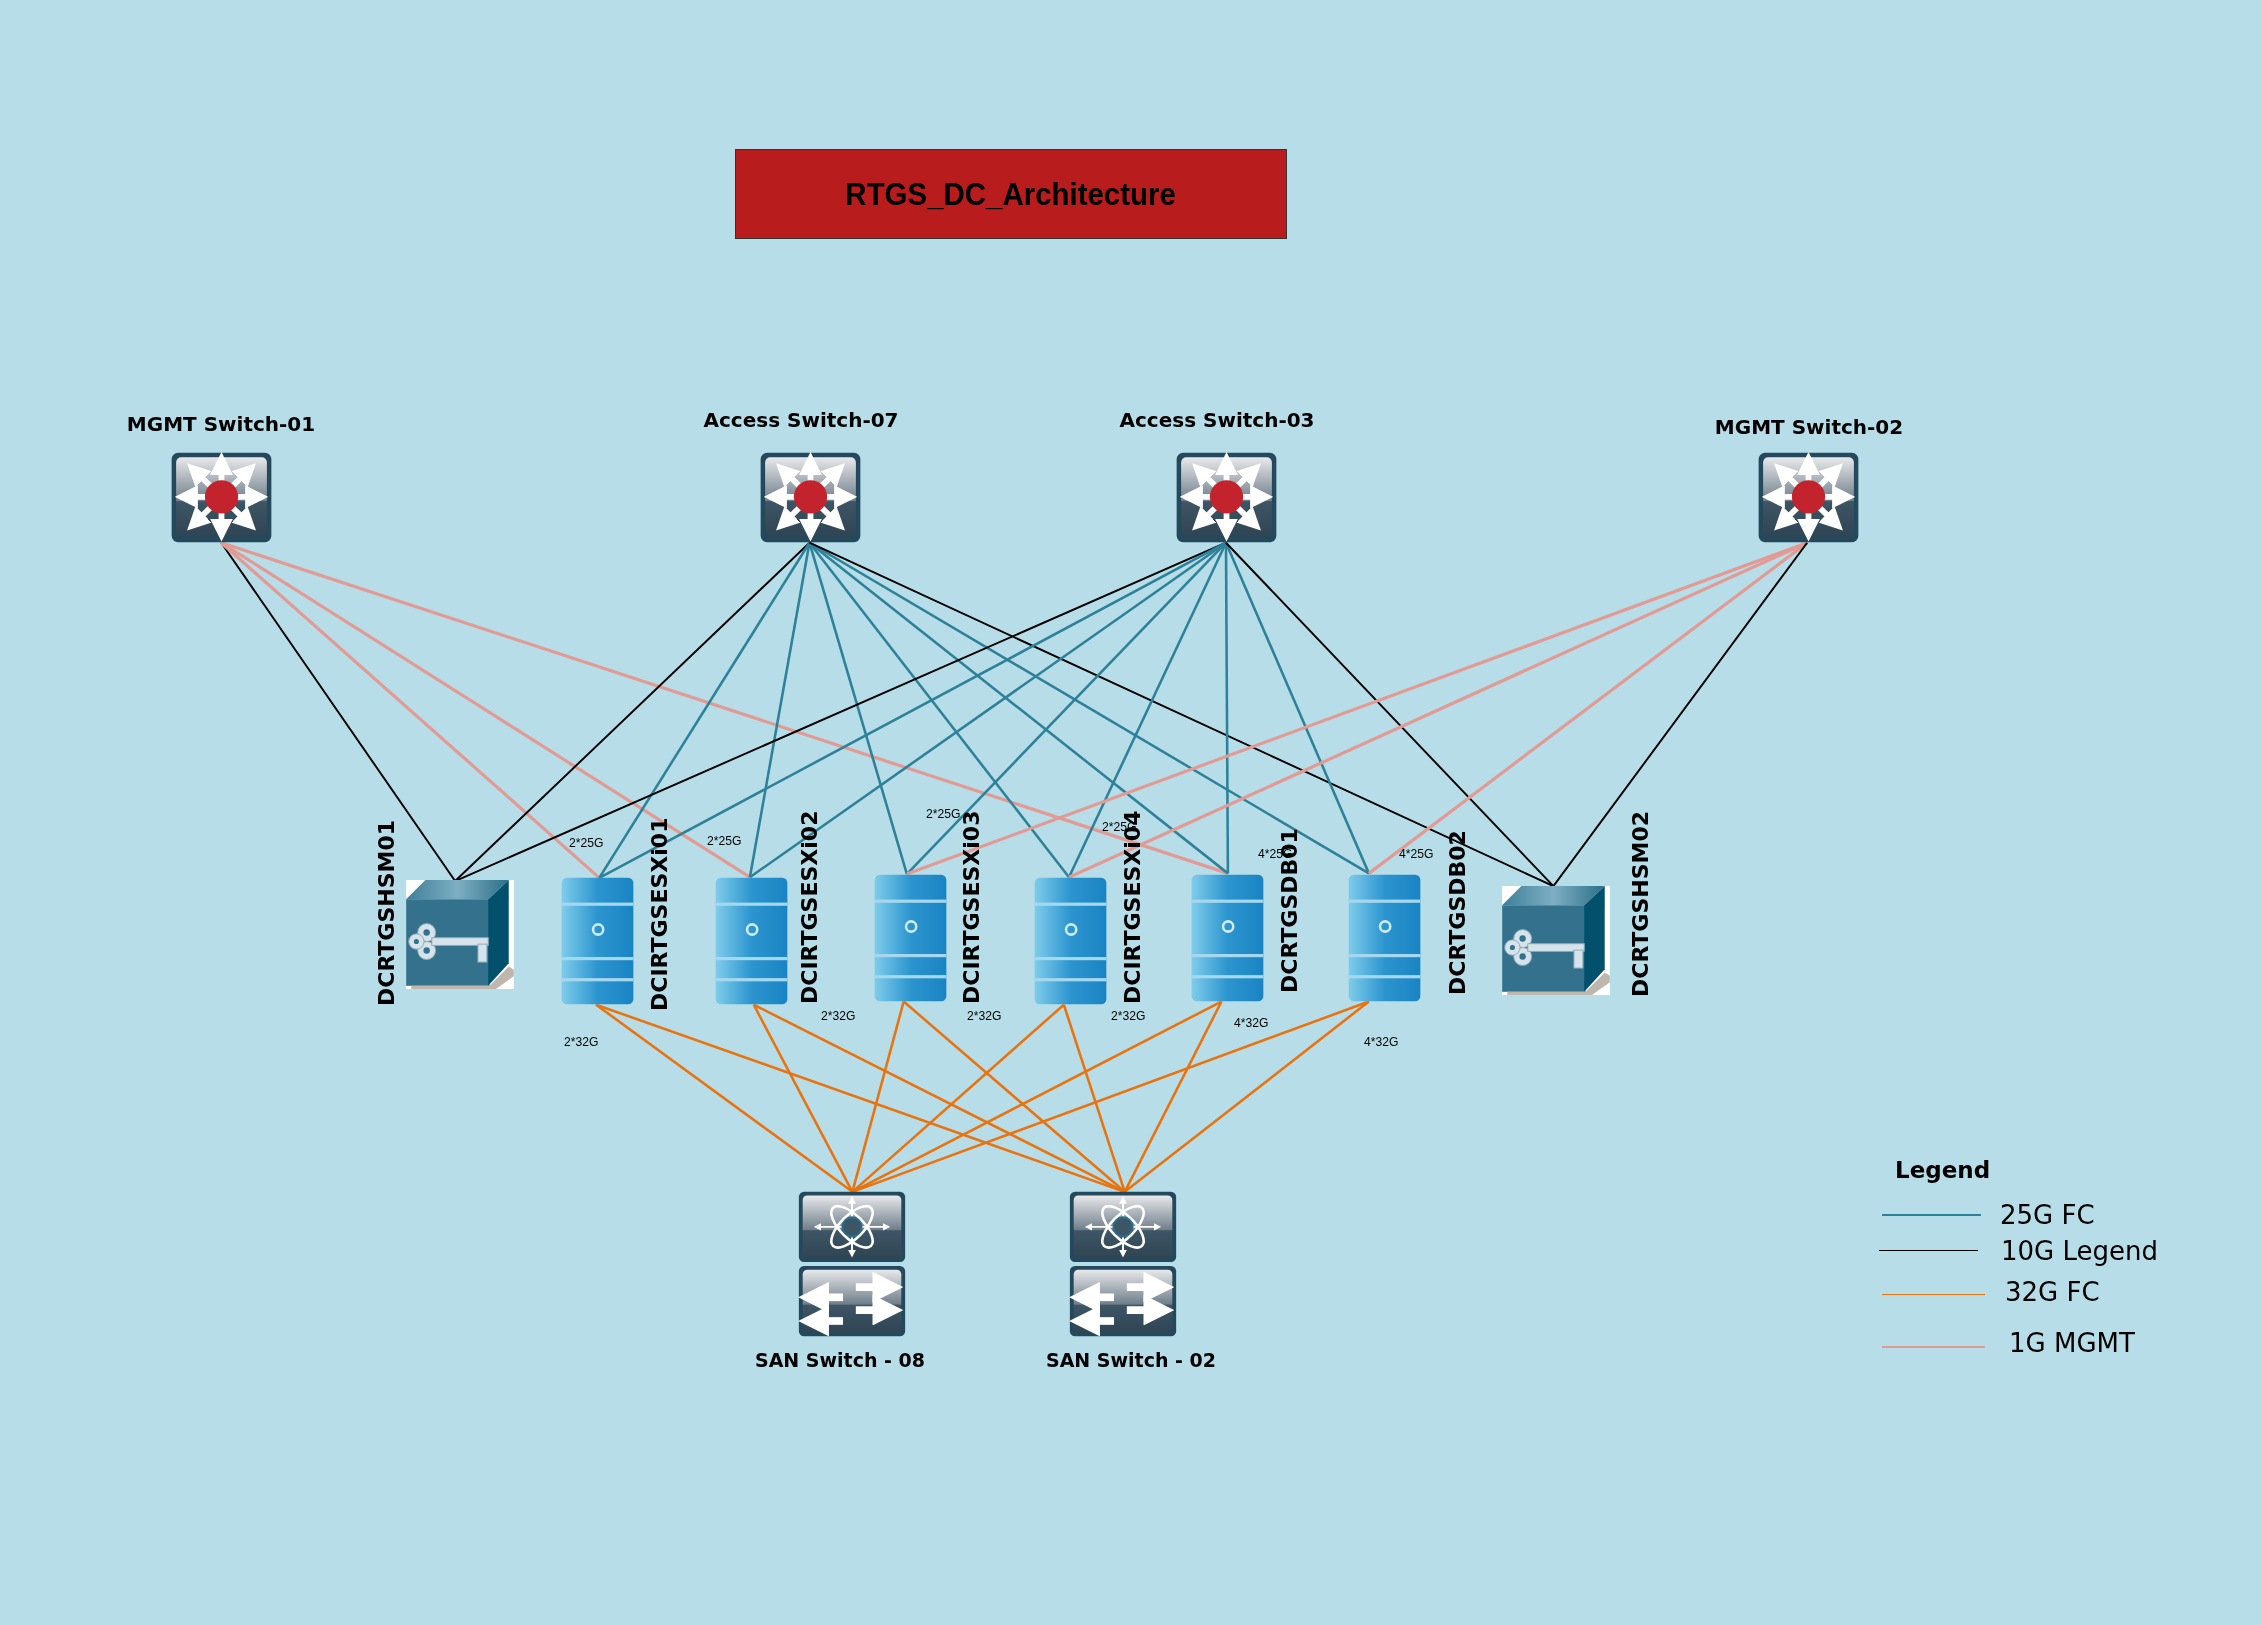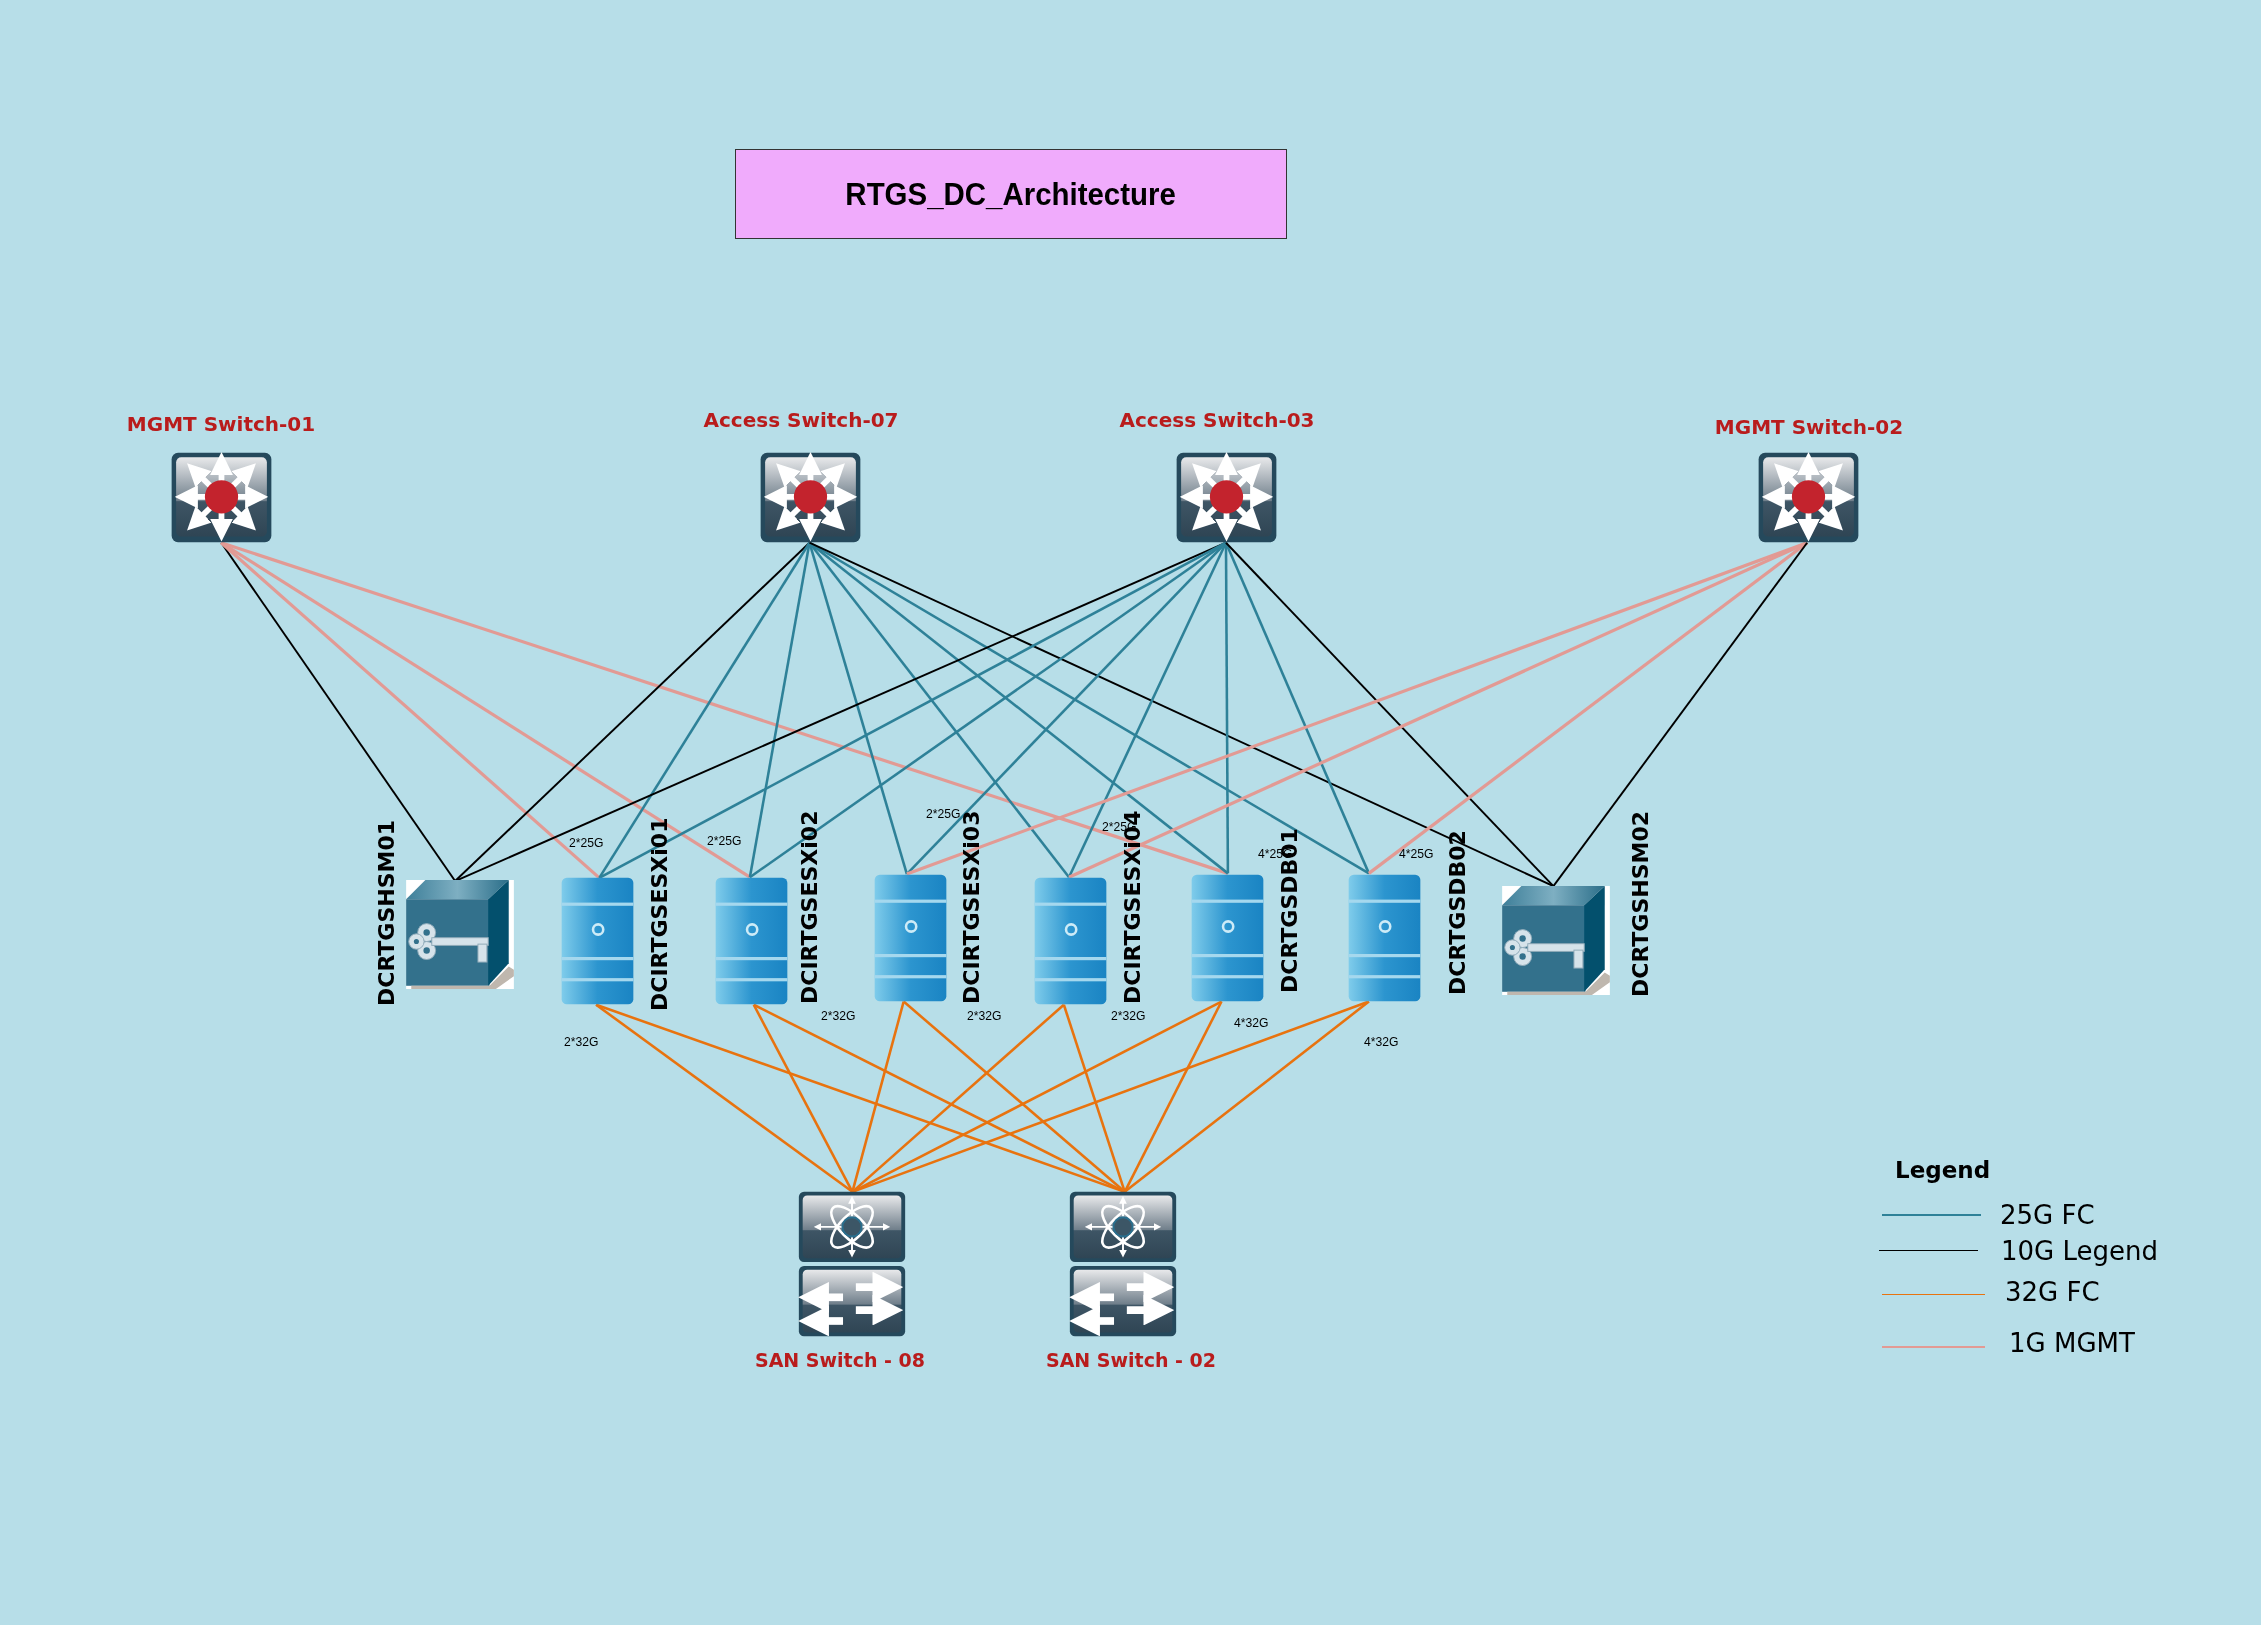--- a/index.html
+++ b/index.html
@@ -1,20 +1,20 @@
 <!DOCTYPE html>
 <html style="font-size:10.3px"><head>
 <meta charset="utf-8">
 <style>
   html, body { margin:0; padding:0; }
   body { width:2261px; height:1625px; background:#B7DEE8; position:relative; overflow:hidden; font-family:"Liberation Sans", sans-serif; }
   #wires { position:absolute; left:0; top:0; width:2261px; height:1625px; }
-  .title-box { position:absolute; left:735px; top:149px; width:552px; height:90px; background:#f0abfc; border:1.3px solid #333; box-sizing:border-box; display:flex; align-items:center; justify-content:center; }
+  .title-box { position:absolute; left:735px; top:149px; width:552px; height:90px; background:#b91c1c; border:1.3px solid #333; box-sizing:border-box; display:flex; align-items:center; justify-content:center; }
   .title-box span { font-family:"Liberation Sans", sans-serif; font-weight:bold; font-size:32px; color:#000; transform:scaleX(0.92); }
-  .lbl { position:absolute; font-family:"DejaVu Sans", sans-serif; font-weight:bold; color:#b91c1c; white-space:nowrap; transform:translateX(-50%); font-size:20px; }
+  .lbl { position:absolute; font-family:"DejaVu Sans", sans-serif; font-weight:bold; color:#000000; white-space:nowrap; transform:translateX(-50%); font-size:20px; }
   .vlbl { position:absolute; font-family:"DejaVu Sans", sans-serif; font-weight:bold; color:#000; white-space:nowrap; font-size:22px; transform-origin:0 0; transform:rotate(-90deg); }
   .link-lbl { position:absolute; font-family:"Liberation Sans", sans-serif; font-size:13.5px; color:#000; white-space:nowrap; transform:scaleX(0.9); transform-origin:0 0; }
   .node { position:absolute; }
   .legend-title { position:absolute; left:1895px; top:1157px; font-family:"DejaVu Sans", sans-serif; font-weight:bold; font-size:23px; }
   .legend-item { position:absolute; font-family:"DejaVu Sans", sans-serif; font-size:26px; color:#000; white-space:nowrap; }
   .legend-line { position:absolute; height:0; }
 </style>
 </head>
 <body>
 

